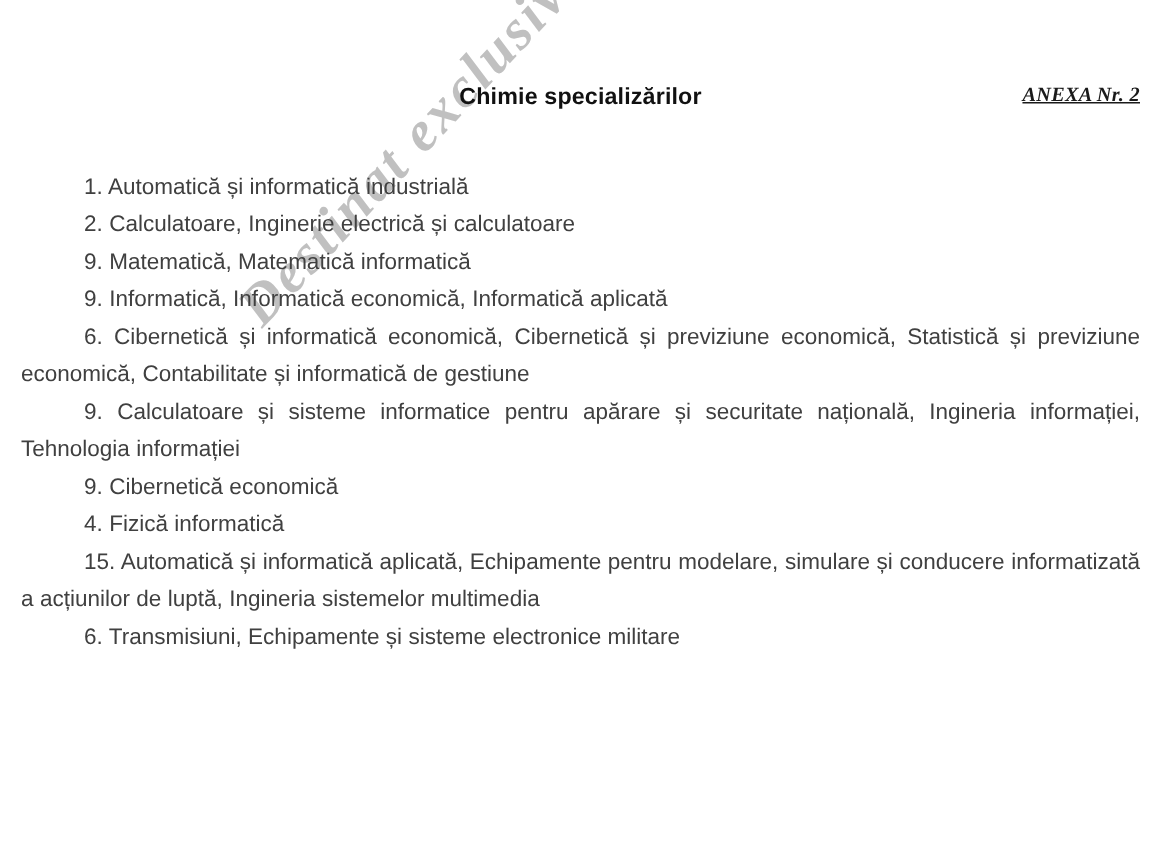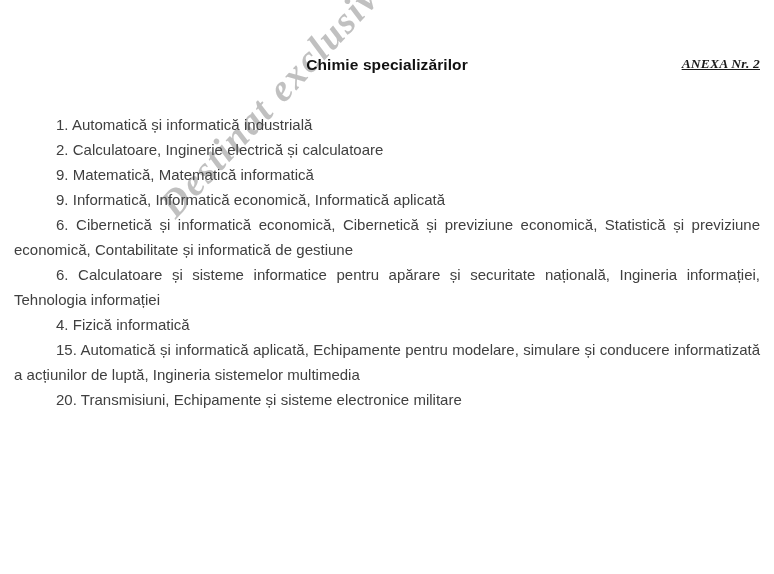--- a/index.html
+++ b/index.html
@@ -114,19 +114,20 @@
   </div>
 
   <div class="doc-title">Chimie specializărilor</div>
 
   <div class="doc-body">
     <p class="spec-item">1. Automatică și informatică industrială</p>
     <p class="spec-item">2. Calculatoare, Inginerie electrică și calculatoare</p>
     <p class="spec-item">9. Matematică, Matematică informatică</p>
     <p class="spec-item">9. Informatică, Informatică economică, Informatică aplicată</p>
     <p class="spec-item two-line last-line-natural">6. Cibernetică și informatică economică, Cibernetică și previziune economică, Statistică și previziune economică, Contabilitate și informatică de gestiune</p>
-    <p class="spec-item two-line last-line-natural">6. Calculatoare și sisteme informatice pentru apărare și securitate națională, Ingineria informației, Tehnologia informației</p>
+    <p class="spec-item two-line last-line-natural">9. Calculatoare și sisteme informatice pentru apărare și securitate națională, Ingineria informației, Tehnologia informației</p>
+    <p class="spec-item">9. Cibernetică economică</p>
     <p class="spec-item">4. Fizică informatică</p>
     <p class="spec-item two-line last-line-natural">15. Automatică și informatică aplicată, Echipamente pentru modelare, simulare și conducere informatizată a acțiunilor de luptă, Ingineria sistemelor multimedia</p>
-    <p class="spec-item">20. Transmisiuni, Echipamente și sisteme electronice militare</p>
+    <p class="spec-item">6. Transmisiuni, Echipamente și sisteme electronice militare</p>
   </div>
 
 </div>
 
 </body></html>

